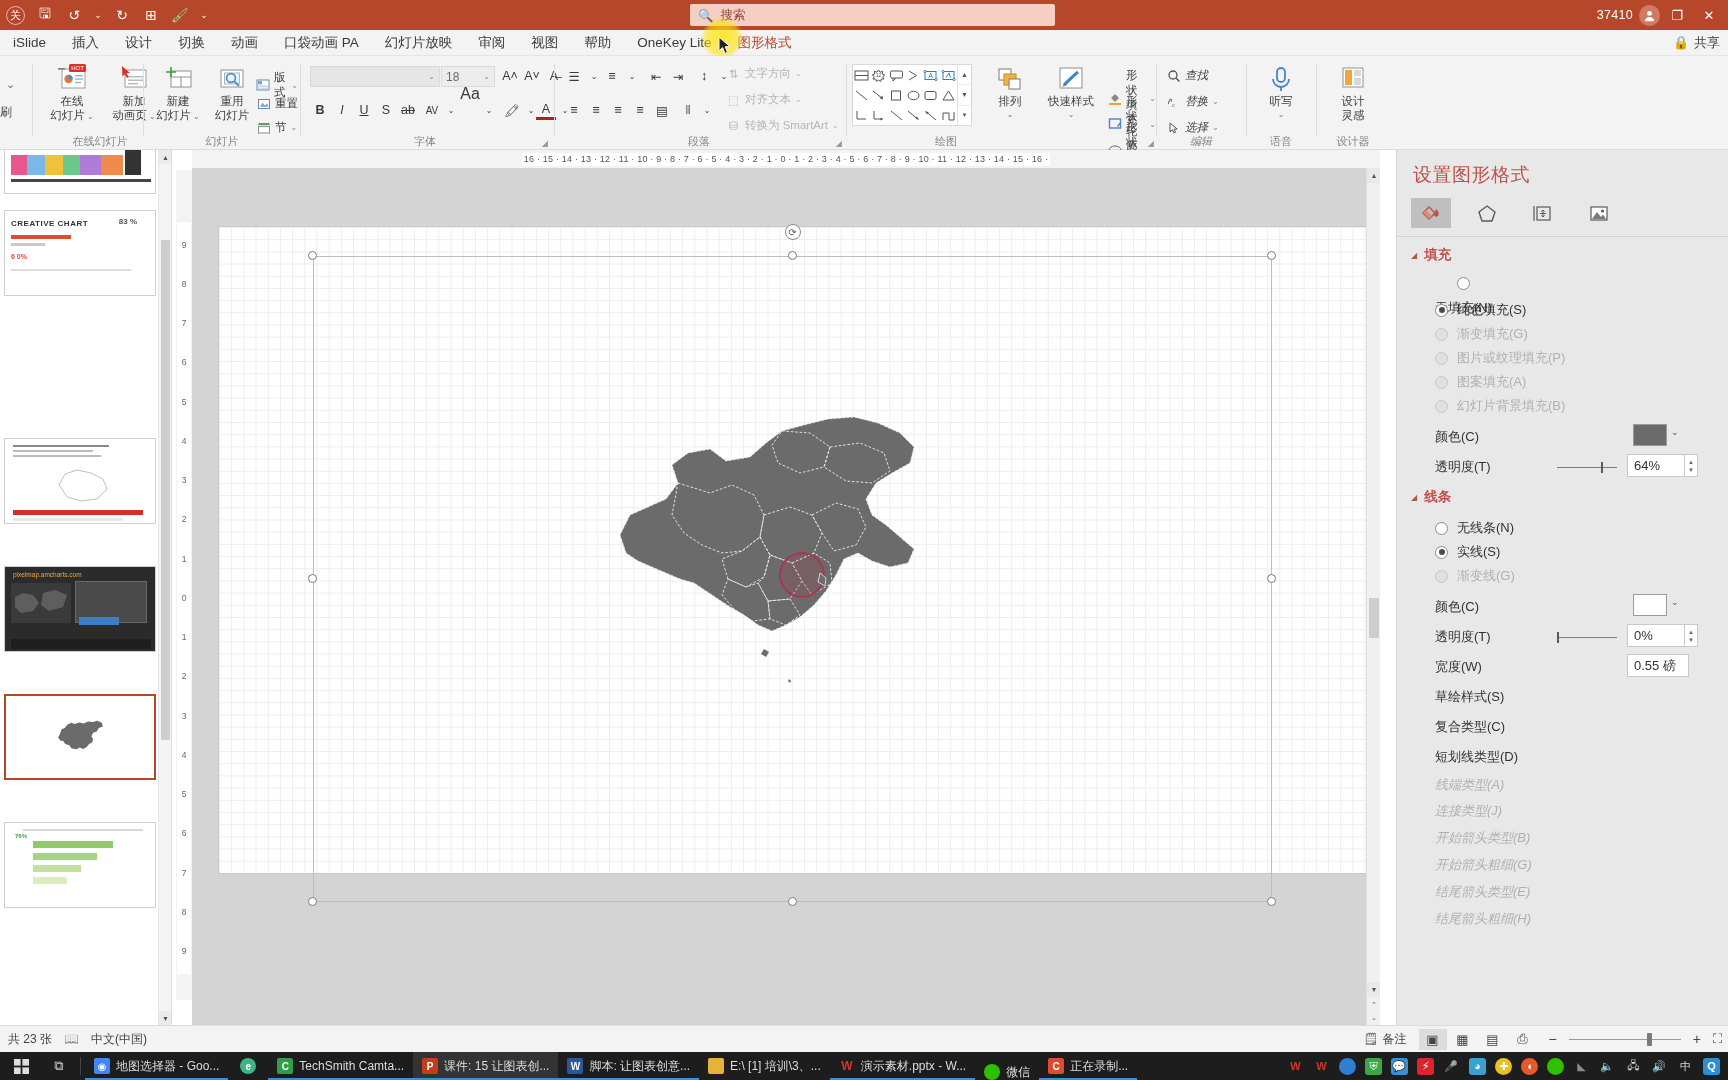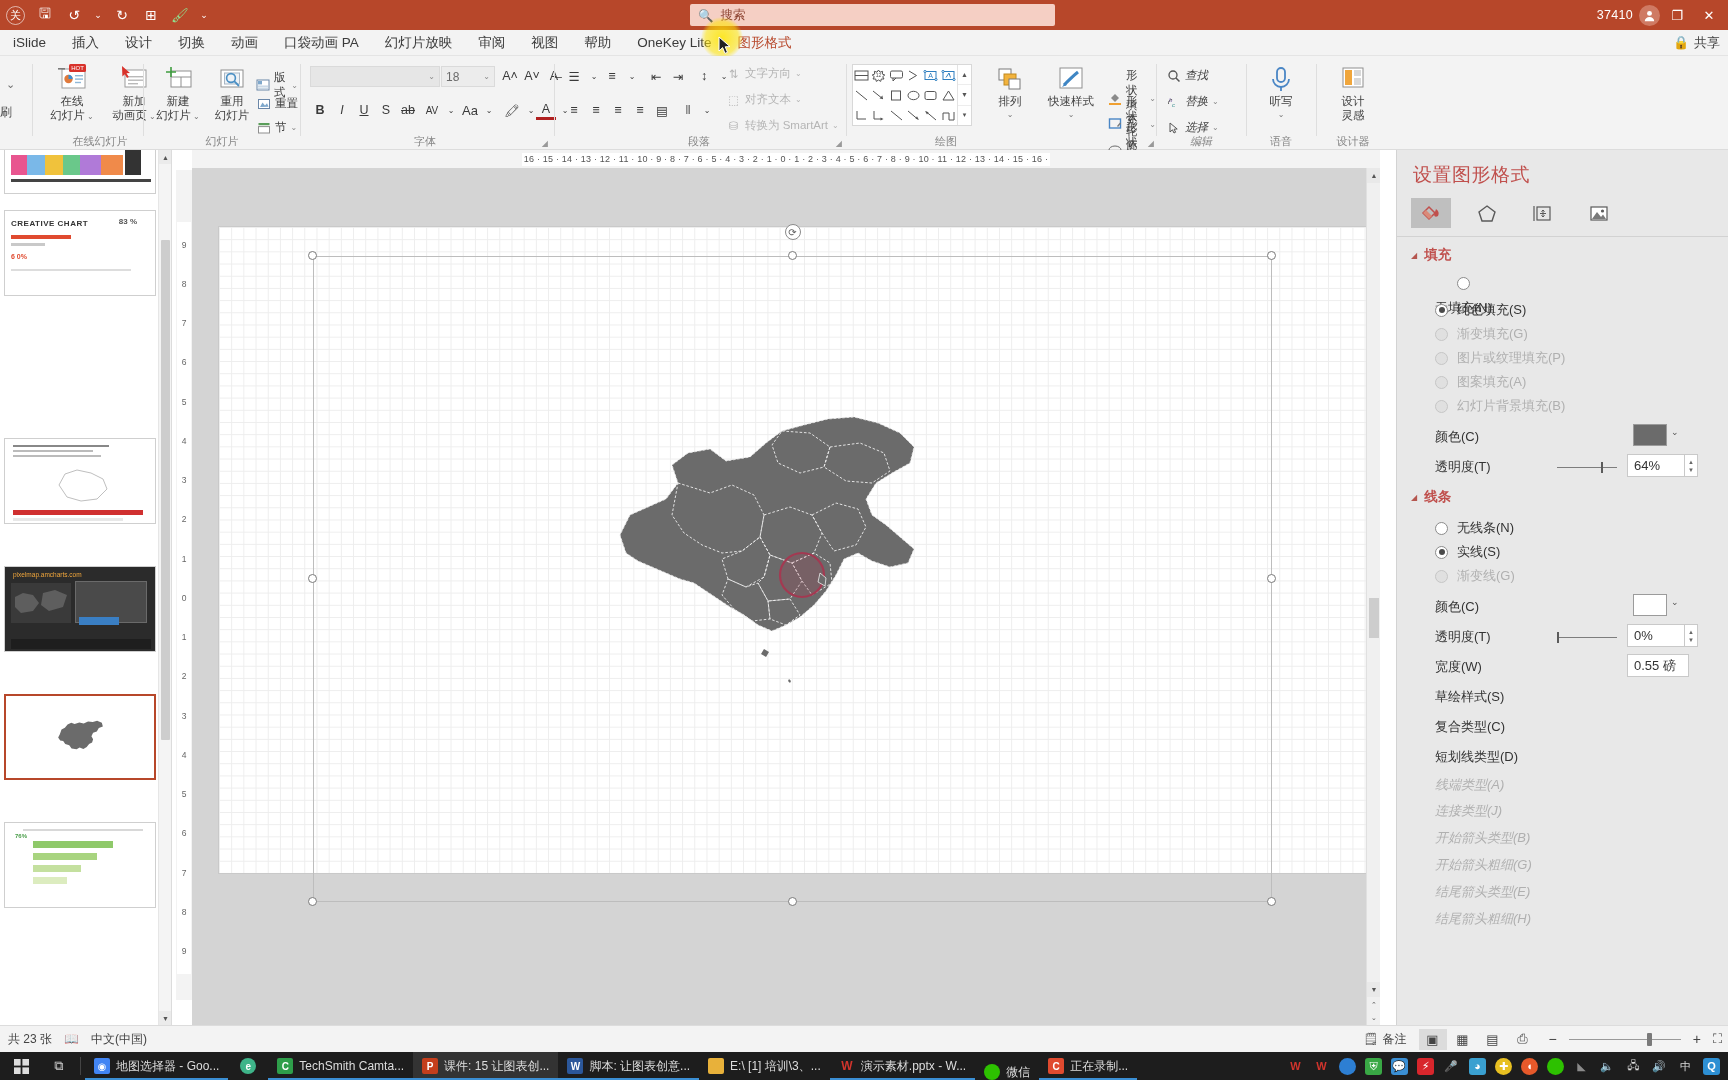--- a/index.html
+++ b/index.html
@@ -410,21 +410,21 @@
       <div class="fbtn" style="left:222px;top:10px;">A˅</div>
       <div class="fbtn" style="left:244px;top:10px;">A̶</div>
 
       <div class="fbtn" style="left:10px;top:44px;font-weight:bold;">B</div>
       <div class="fbtn" style="left:32px;top:44px;font-style:italic;">I</div>
       <div class="fbtn" style="left:54px;top:44px;text-decoration:underline;">U</div>
       <div class="fbtn" style="left:76px;top:44px;">S</div>
       <div class="fbtn" style="left:98px;top:44px;text-decoration:line-through;">ab</div>
       <div class="fbtn" style="left:122px;top:44px;font-size:10px;">AV</div>
       <div class="fbtn" style="left:141px;top:44px;font-size:8px;">⌄</div>
-      <div class="fbtn" style="left:160px;top:44px;font-size:13px;">Aa</div>
+      <div class="fbtn" style="left:160px;top:28px;font-size:16px;">Aa</div>
       <div class="fbtn" style="left:179px;top:44px;font-size:8px;">⌄</div>
       <div class="fbtn" style="left:202px;top:44px;">🖍</div>
       <div class="fbtn" style="left:221px;top:44px;font-size:8px;">⌄</div>
       <div class="fbtn" style="left:236px;top:44px;border-bottom:3px solid #b02020;">A</div>
       <div class="fbtn" style="left:255px;top:44px;font-size:8px;">⌄</div>
 
       <div class="glabel">字体</div>
       <div class="diag-launcher" style="right:2px;">◢</div>
     </div>
     <div class="sep" style="left:554px;"></div>

